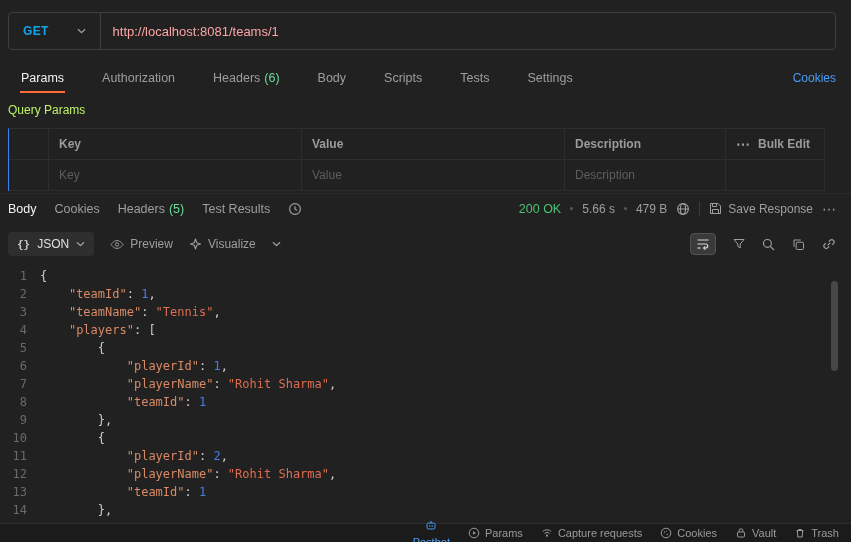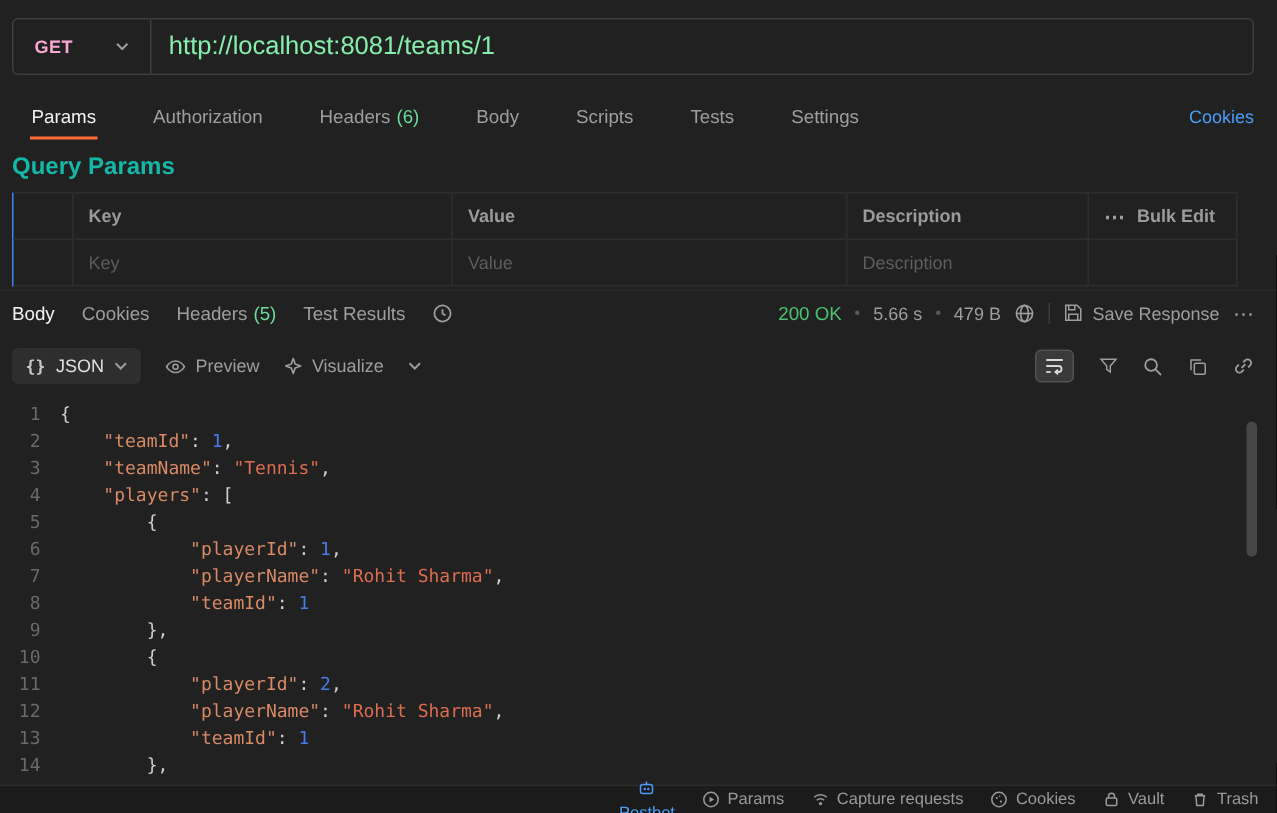--- a/index.html
+++ b/index.html
@@ -4,37 +4,37 @@
 <style>
   *{box-sizing:border-box;margin:0;padding:0;}
   html,body{background:#000;}
   body{font-family:"Liberation Sans",sans-serif;}
   .app{position:relative;width:851px;height:542px;background:#212121;color:#ddd;overflow:hidden;}
 
   
   .req-row{position:absolute;top:12px;left:8px;right:15px;height:38px;display:flex;gap:7px;}
   .url-box{flex:1;display:flex;align-items:center;border:1px solid #3f3f3f;border-radius:4px;background:#212121;}
   .method{display:flex;align-items:center;gap:28px;padding:0 14px;height:100%;border-right:1px solid #3f3f3f;cursor:pointer;}
-  .method .m{color:#f9a8d4;font-weight:700;font-size:12px;letter-spacing:.3px;}
-  .url-input{flex:1;background:transparent;border:0;outline:0;color:#86efac;font-size:17px;padding:0 12px;font-family:"Liberation Sans",sans-serif;}
+  .method .m{color:#0ea5e9;font-weight:700;font-size:12px;letter-spacing:.3px;}
+  .url-input{flex:1;background:transparent;border:0;outline:0;color:#fca5a5;font-size:13px;padding:0 12px;font-family:"Liberation Sans",sans-serif;}
   .send{display:flex;}
   .send-main{width:64px;background:#0b6fd7;color:#fff;font-size:13px;font-weight:600;border:0;border-radius:4px 0 0 4px;cursor:pointer;font-family:inherit;}
   .send-caret{width:33px;background:#0b6fd7;border-left:1px solid #0a58aa;border-radius:0 4px 4px 0;display:flex;align-items:center;justify-content:center;cursor:pointer;}
 
   
   .tabs{position:absolute;top:64px;left:8px;right:15px;height:28px;display:flex;align-items:center;gap:24px;font-size:12.5px;color:#9e9e9e;}
   .tab{position:relative;cursor:pointer;padding:6px 1px;white-space:nowrap;margin-left:12px;}
   .tab .count{color:#6bdd9a;margin-left:4px;}
   .count:empty{display:none;}
   .tab.active{color:#f2f2f2;}
   .tab.active::after{content:"";position:absolute;left:0;right:0;bottom:-2px;height:2px;background:#ff6c37;}
   .cookies-link{margin-left:auto;color:#4a9df8;font-size:12px;cursor:pointer;}
 
   
-  .qp-title{position:absolute;top:103px;left:8px;font-size:16px;font-weight:700;color:#14b8a6;}
+  .qp-title{position:absolute;top:103px;left:8px;font-size:12px;font-weight:400;color:#bef264;}
   .table{position:absolute;top:128px;left:8px;width:817px;border-top:1px solid #2e2e2e;border-left:1px solid #3b82f6;}
   .row{display:grid;grid-template-columns:40px 253px 263px 161px 1fr;height:31px;}
   .cell{border-right:1px solid #2e2e2e;border-bottom:1px solid #2e2e2e;display:flex;align-items:center;padding:0 10px;font-size:12px;color:#9b9b9b;overflow:hidden;}
   .cell.head{font-weight:600;}
   .cell.actions{gap:8px;}
   .cell input{width:100%;background:transparent;border:0;outline:0;color:#e0e0e0;font-size:12px;font-family:inherit;}
   .cell input::placeholder{color:#5d5d5d;}
   .dots{color:#9e9e9e;font-size:14px;line-height:1;cursor:pointer;}
 
   

